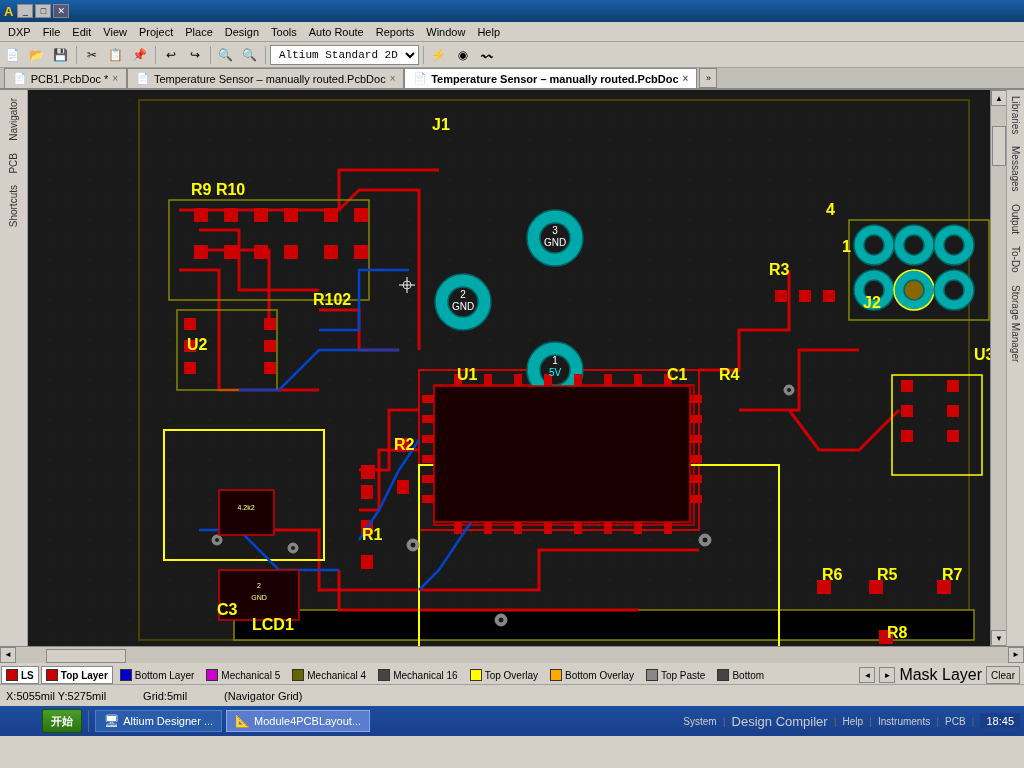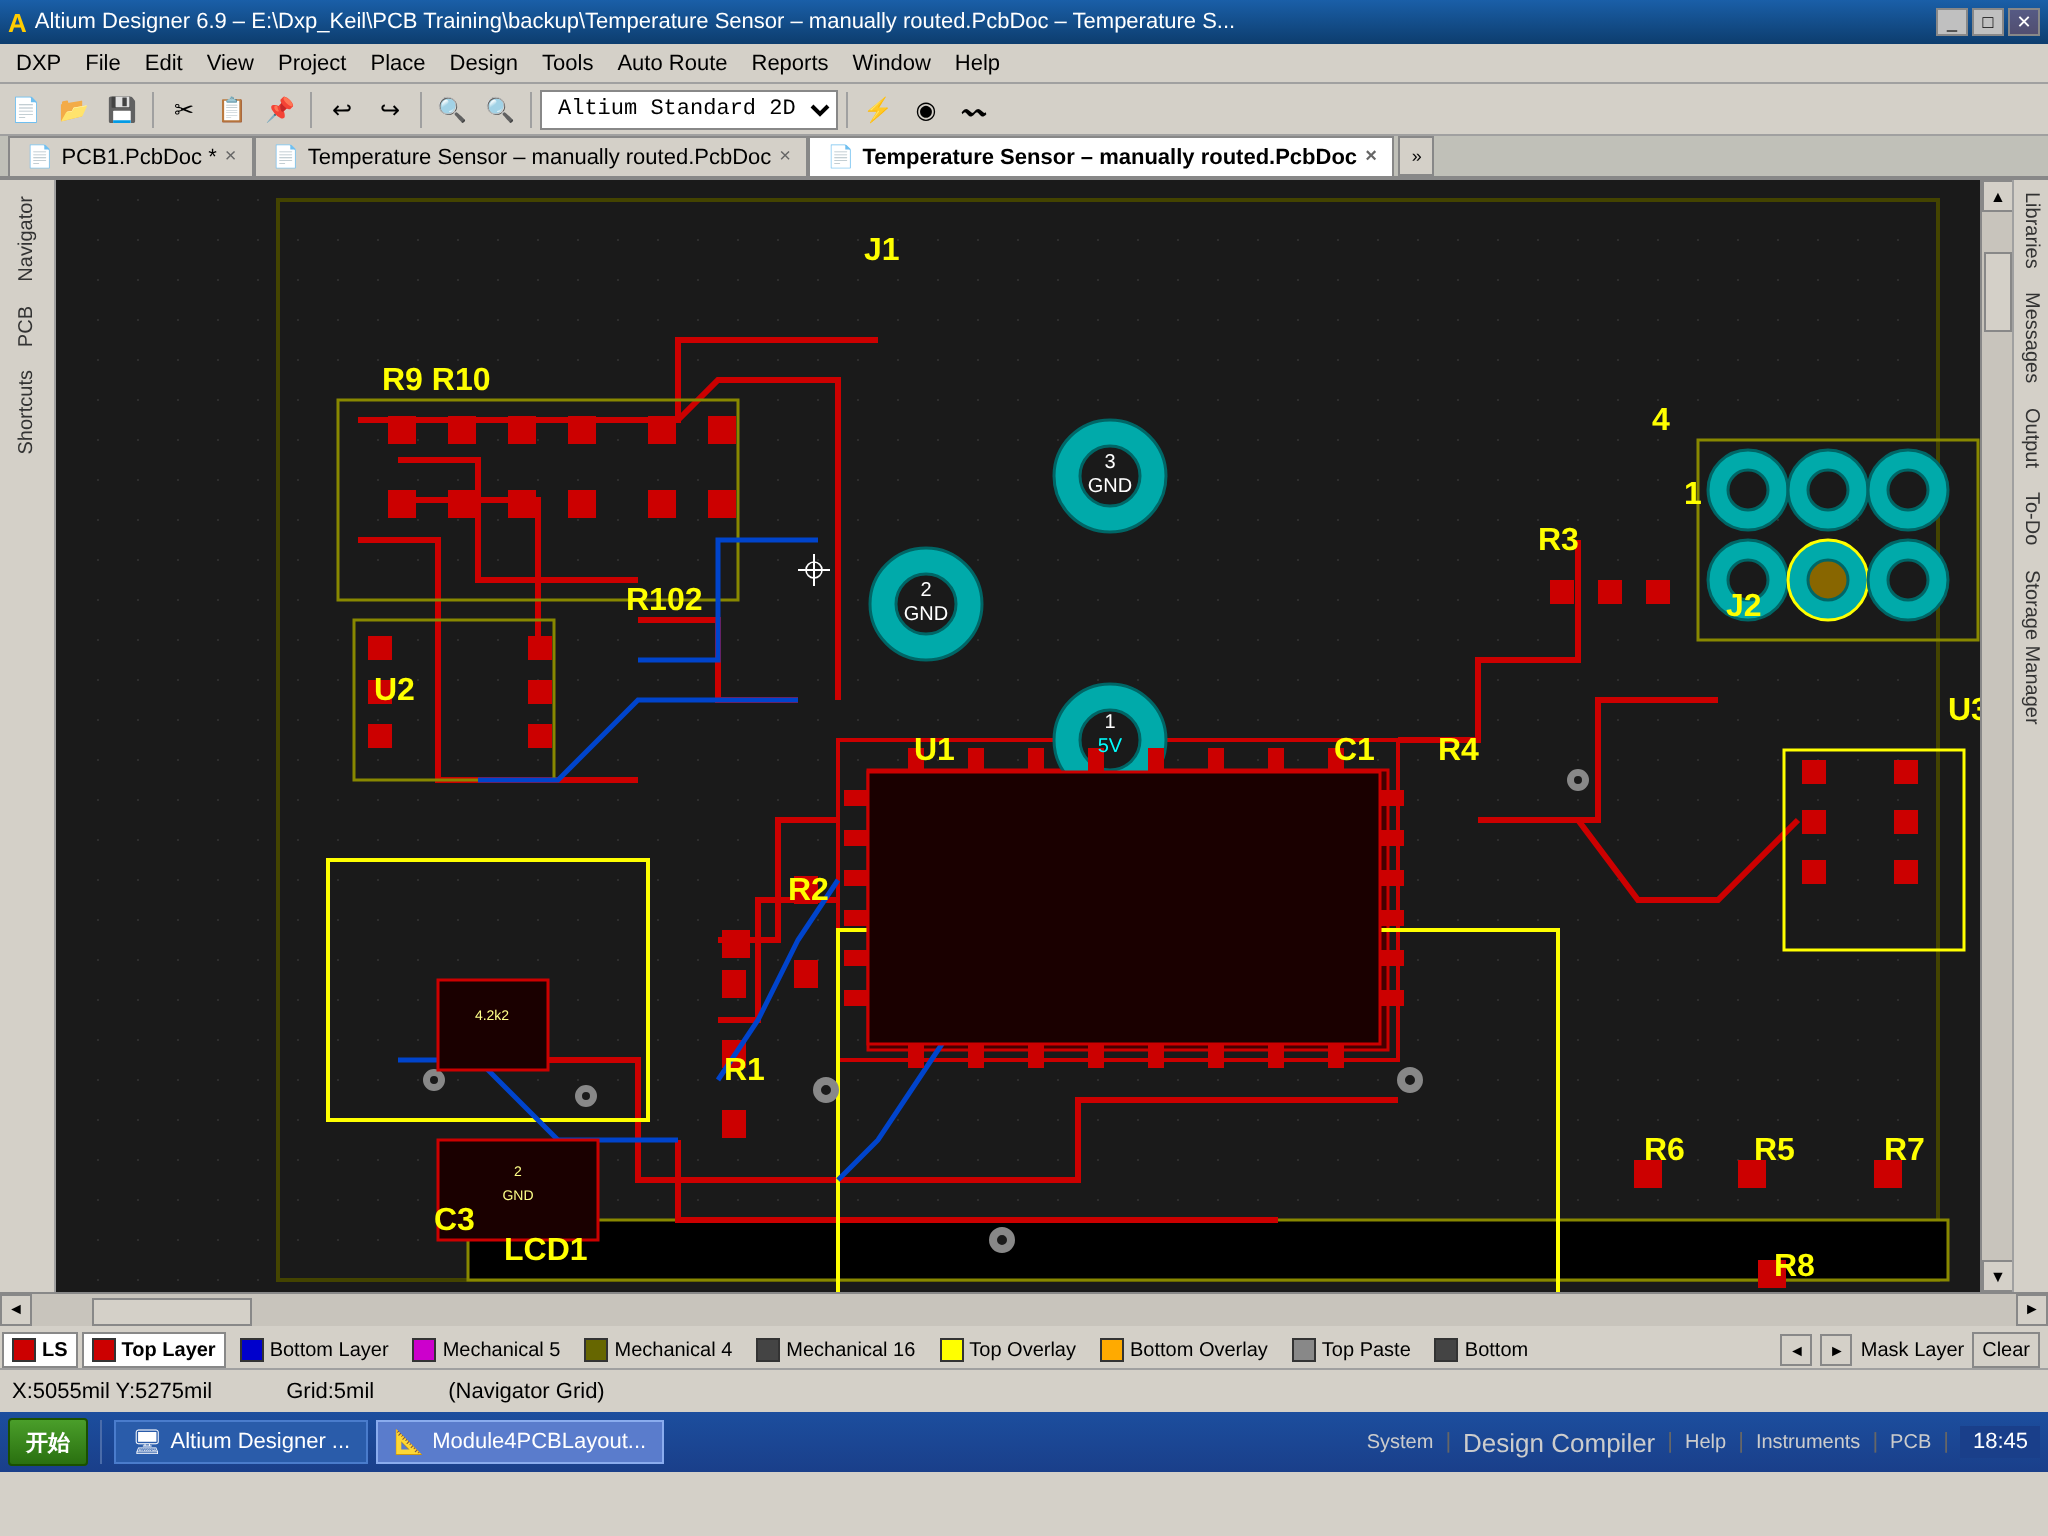--- a/index.html
+++ b/index.html
@@ -229,20 +229,21 @@
     .start-btn {
       height: 24px;
       background: linear-gradient(to bottom, #4a9e2a, #2a7010);
       color: white;
       border: 1px solid #1a5000;
       padding: 0 8px;
       font-size: 11px;
       font-weight: bold;
       cursor: pointer;
       border-radius: 2px;
+      margin-left: 38px;
     }
     .taskbar-item {
       height: 22px;
       background: #2a5caa;
       border: 1px solid #4a7ccc;
       color: white;
       padding: 0 8px;
       font-size: 11px;
       cursor: pointer;
       display: flex; align-items: center; gap: 4px;
@@ -262,21 +263,20 @@
       position: absolute;
       top: 0; left: 0;
       width: 100%; height: 100%;
     }
   </style>
 </head>
 <body>
 
 <div id="titlebar">
   <span style="font-weight:bold;color:#ffcc00;margin-right:4px;font-size:13px;">A</span>
-  <span style="flex:1;font-size:11px;font-weight:normal;">Altium Designer 6.9 – E:\Dxp_Keil\PCB Training\backup\Temperature Sensor – manually routed.PcbDoc – Temperature S...</span>
   <div style="display:flex;gap:2px;">
     <button style="width:16px;height:14px;background:#c0c0c0;border:1px solid #888;font-size:9px;cursor:pointer;">_</button>
     <button style="width:16px;height:14px;background:#c0c0c0;border:1px solid #888;font-size:9px;cursor:pointer;">□</button>
     <button style="width:16px;height:14px;background:#c0606060;border:1px solid #888;font-size:9px;cursor:pointer;color:white;">✕</button>
   </div>
 </div>
 
 <div id="menubar">
   <span class="menu-item">DXP</span>
   <span class="menu-item">File</span>
@@ -676,21 +676,21 @@
     <div class="layer-color-box" style="background:#888888;"></div>
     <span>Top Paste</span>
   </div>
   <div class="layer-indicator">
     <div class="layer-color-box" style="background:#444;"></div>
     <span>Bottom</span>
   </div>
   <div style="margin-left:auto;display:flex;align-items:center;gap:4px;padding-right:4px;">
     <button style="height:16px;width:16px;font-size:8px;background:#d4d0c8;border:1px solid #888;">◄</button>
     <button style="height:16px;width:16px;font-size:8px;background:#d4d0c8;border:1px solid #888;">►</button>
-    <span style="font-size:10px;">Mask Layer</span>
+    <span style="font-size:16px;">Mask Layer</span>
     <button style="height:18px;padding:0 4px;font-size:10px;background:#d4d0c8;border:1px solid #888;cursor:pointer;">Clear</button>
   </div>
 </div>
 
 <div id="coordbar">
   <span>X:5055mil Y:5275mil</span>
   <span>Grid:5mil</span>
   <span>(Navigator Grid)</span>
 </div>
 

